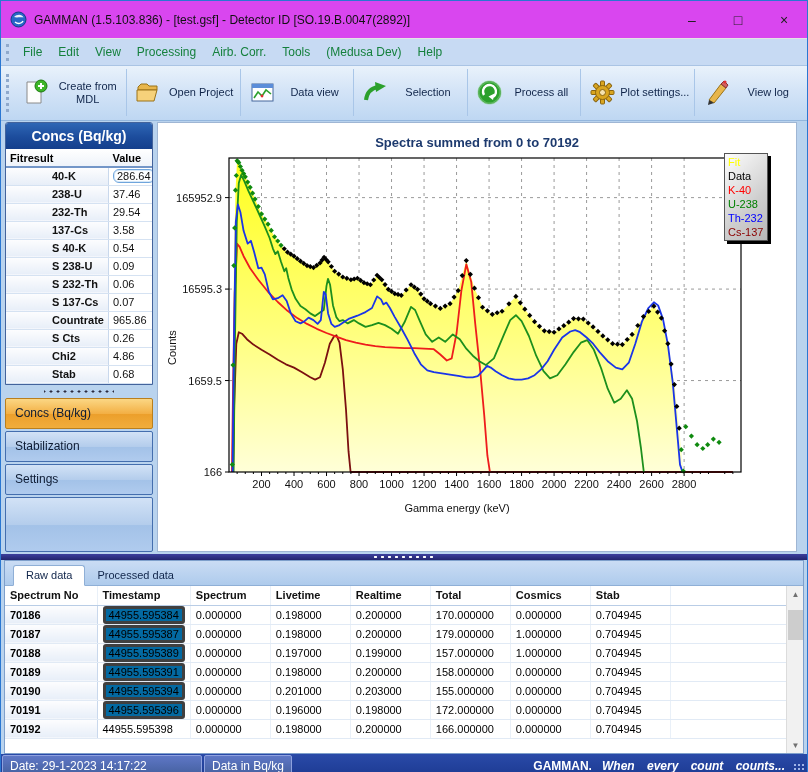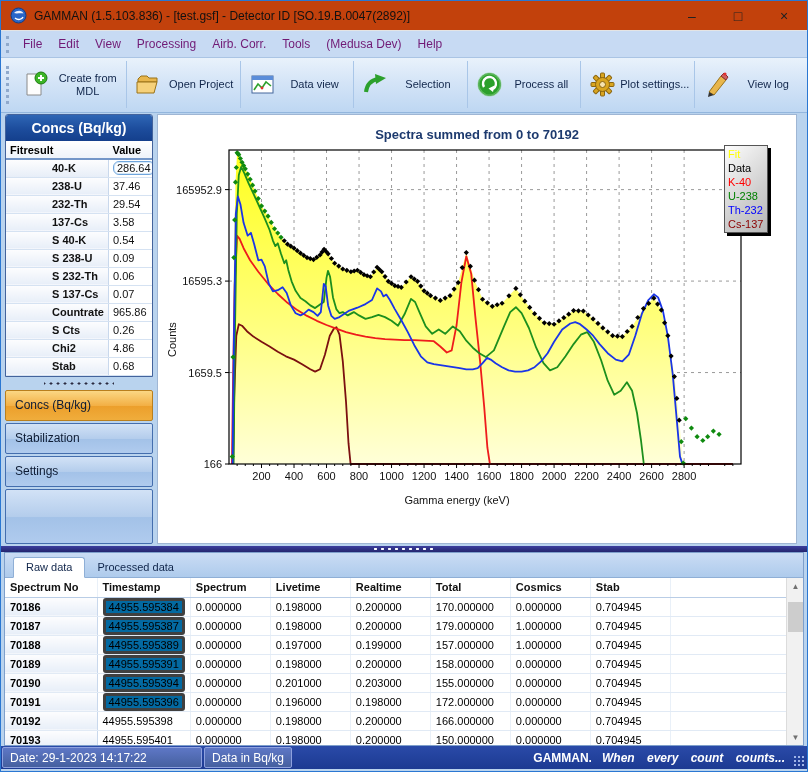--- a/index.html
+++ b/index.html
@@ -1,29 +1,29 @@
 <!DOCTYPE html>
 <html><head>
 <meta charset="utf-8">
 <style>
   * { margin:0; padding:0; box-sizing:border-box; }
   html,body { width:808px; height:772px; overflow:hidden; font-family:"Liberation Sans", sans-serif; }
   .window { position:relative; width:808px; height:772px; background:#b9d3ee; border:1px solid #2a77d2; }
 
   
-  .titlebar { height:30px; background:#c2410c; display:flex; align-items:center; border-bottom:1px solid #e4e4e4; }
+  .titlebar { height:38px; background:#d946ef; display:flex; align-items:center; border-bottom:1px solid #e4e4e4; }
   .app-icon { width:17px; height:17px; margin:0 7px 0 9px; flex:0 0 auto; }
   .title-text { font-size:12px; color:#111; flex:1 1 auto; white-space:nowrap; }
   .win-controls { display:flex; height:100%; }
   .win-btn { width:46px; height:100%; display:flex; align-items:center; justify-content:center; font-size:14px; color:#222; }
 
   
   .menubar { height:27px; background:#c7daf3; display:flex; align-items:center; border-bottom:1px solid #aac4e4; }
   .grip-v { height:17px; border-left:3px dotted #8fa9cc; margin:0 6px 0 5px; }
-  .menu-item { font-size:12px; color:#701a75; padding:0 8px; }
+  .menu-item { font-size:12px; color:#15803d; padding:0 8px; }
 
   
   .toolbar { height:55px; background:linear-gradient(180deg,#e9f2fb 0%,#d4e4f7 45%,#bed7f2 100%); display:flex; align-items:stretch; border-bottom:1px solid #93b6dd; padding:3px 0 4px 0; }
   .tb-grip { align-self:center; height:38px; border-left:3px dotted #8fa9cc; margin:0 5px; }
   .tb-btn { flex:1 1 0; display:flex; align-items:center; justify-content:flex-start; gap:4px; border-right:1px solid #a9c6e8; padding:2px 4px 2px 8px; }
   .tb-btn:last-child { border-right:none; }
   .tb-label { font-size:11px; color:#10254a; line-height:1.15; text-align:center; flex:1; }
   .tb-icon { width:27px; height:27px; flex:0 0 auto; }
 
   
@@ -619,31 +619,20 @@
               <td class="first">70192</td>
               <td>44955.595398</td>
               <td>0.000000</td>
               <td>0.198000</td>
               <td>0.200000</td>
               <td>166.000000</td>
               <td>0.000000</td>
               <td>0.704945</td>
               <td style="border-right: none;"></td>
             </tr>
-            <tr>
-              <td class="first">70193</td>
-              <td>44955.595401</td>
-              <td>0.000000</td>
-              <td>0.198000</td>
-              <td>0.200000</td>
-              <td>150.000000</td>
-              <td>0.000000</td>
-              <td>0.704945</td>
-              <td style="border-right: none;"></td>
-            </tr>
           </tbody>
       </table>
       <div class="vscroll">
         <div class="arrow" style="top:0;">▲</div>
         <div class="thumb"></div>
         <div class="arrow" style="bottom:0;">▼</div>
       </div>
     </div>
   </div>
 

